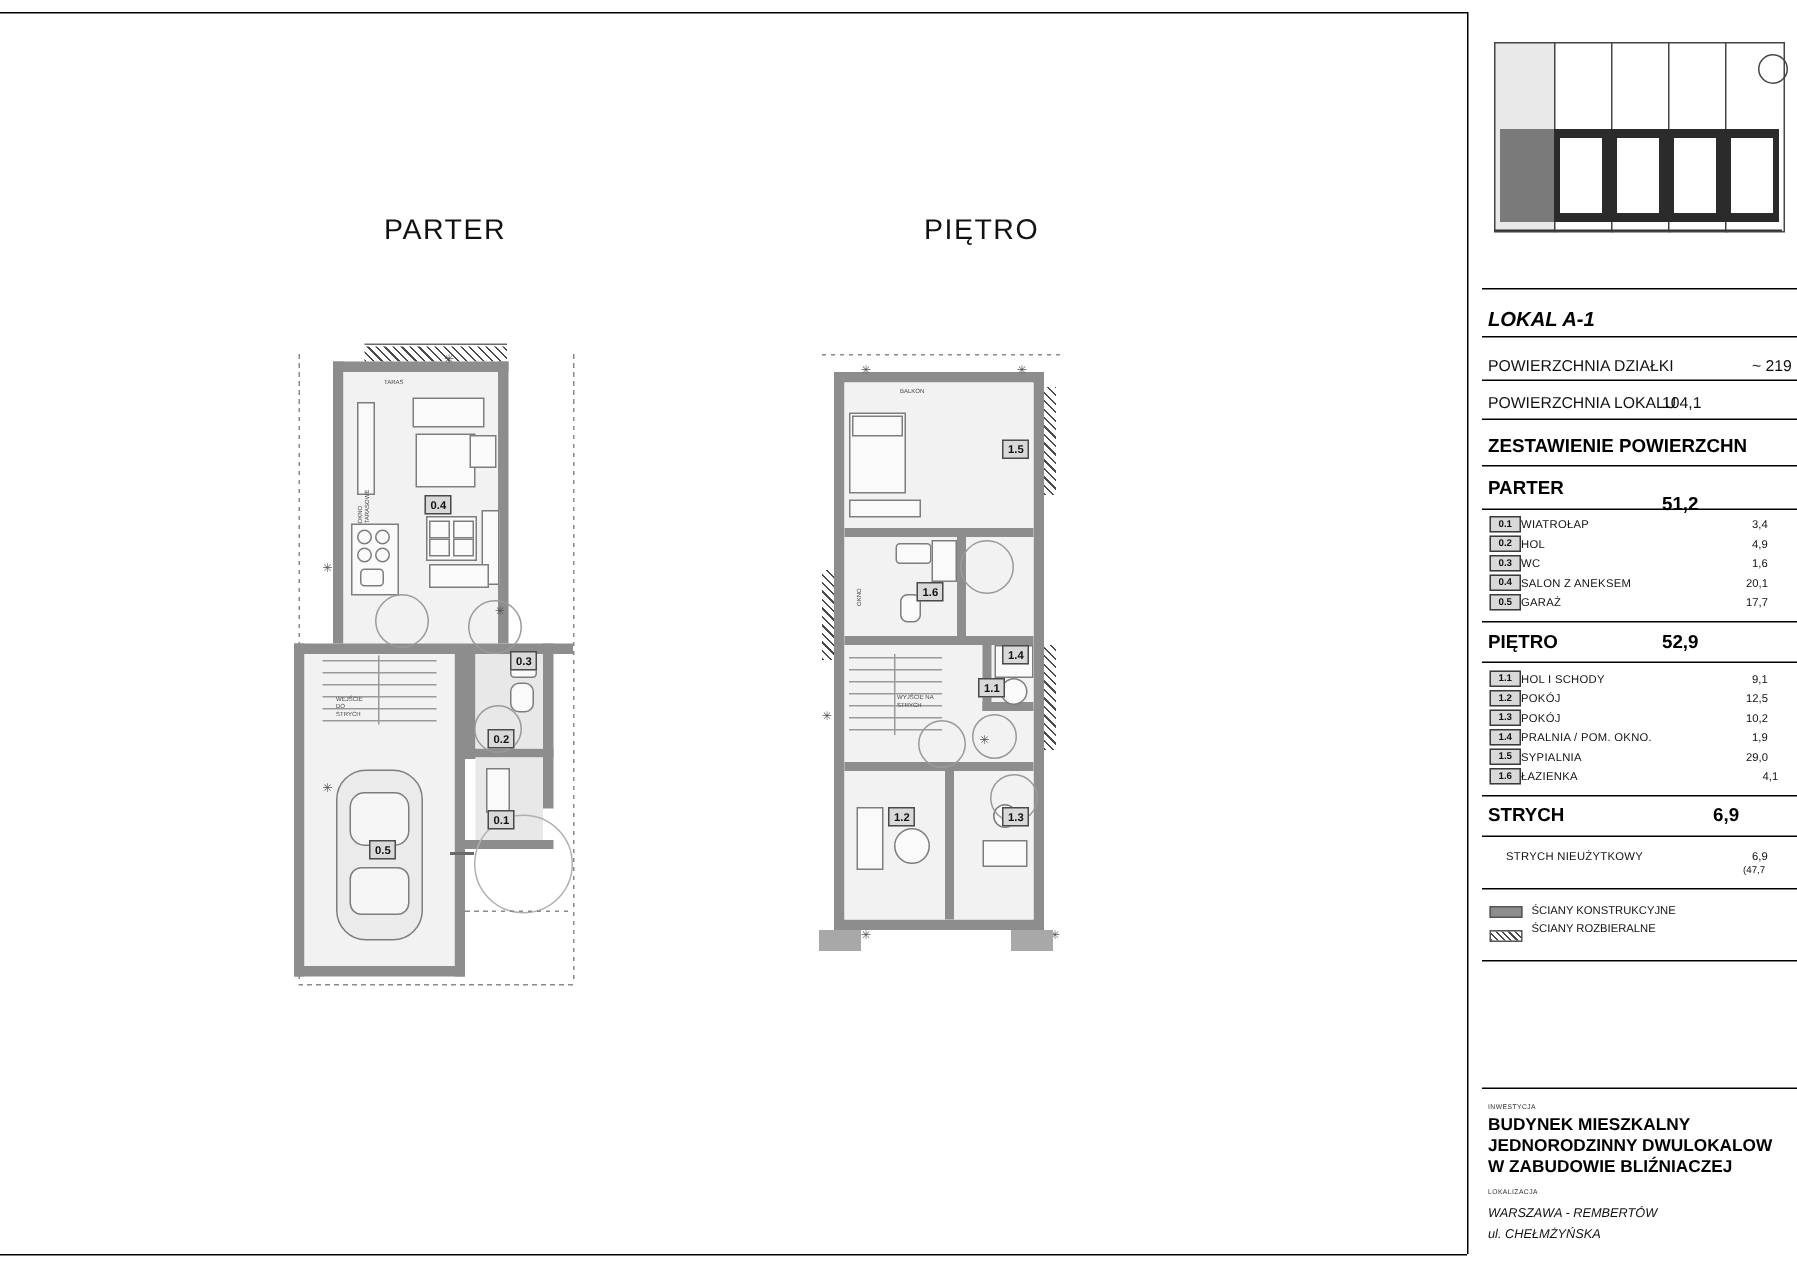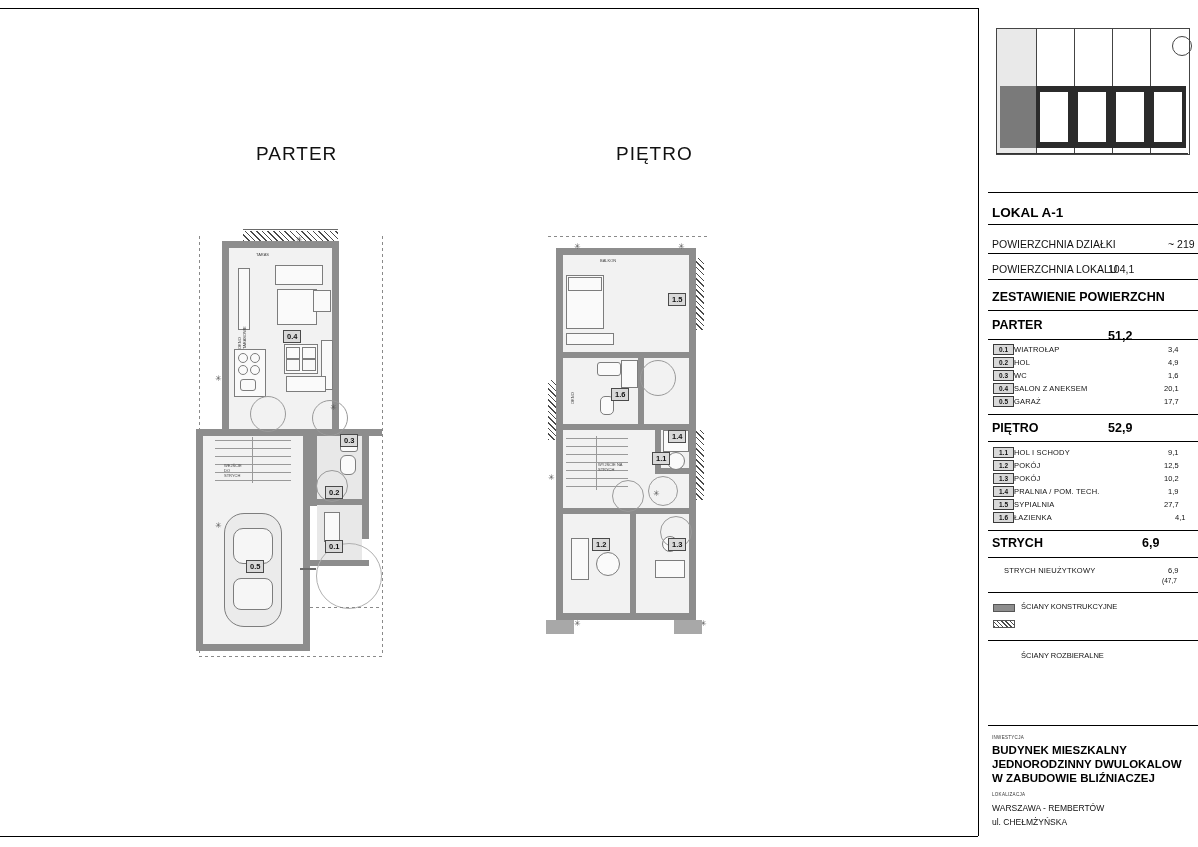--- a/index.html
+++ b/index.html
@@ -48,21 +48,21 @@
   .itm-tag{position:absolute;background:#d9d9d9;border:1px solid #3a3a3a;font-size:6.5px;font-weight:bold;
        padding:0 2px;line-height:9px;color:#111;width:15px;text-align:center;}
   .legend-sw1{position:absolute;width:20px;height:6px;background:#8d8d8d;border:1px solid #555;}
   .legend-sw2{position:absolute;width:20px;height:6px;background:repeating-linear-gradient(45deg,#4a4a4a 0 1px,#fff 1px 3px);border:1px solid #555;}
   .legend-tx{position:absolute;font-size:7.5px;color:#111;}
 
   .mini{position:absolute;}
   .mini-box{position:absolute;border:1px solid #444;}
   .foot-lbl{position:absolute;font-size:4.5px;color:#333;letter-spacing:.3px;}
   .foot-big{position:absolute;font-size:11.5px;font-weight:bold;color:#000;line-height:14px;}
-  .foot-sm{position:absolute;font-size:8.5px;color:#111;line-height:12px;}
+  .foot-sm{position:absolute;font-size:8.5px;color:#111;line-height:12px;font-style:italic;}
 </style>
 </head>
 <body>
 
 <div class="sheet">
 
   <div class="frame-top"></div>
   <div class="frame-right"></div>
   <div class="frame-bottom"></div>
 
@@ -243,21 +243,21 @@
     <div style="position:absolute;left:40px;top:58px;width:150px;height:62px;background:#2b2b2b;"></div>
     <div style="position:absolute;left:44px;top:64px;width:28px;height:50px;background:#fff;"></div>
     <div style="position:absolute;left:82px;top:64px;width:28px;height:50px;background:#fff;"></div>
     <div style="position:absolute;left:120px;top:64px;width:28px;height:50px;background:#fff;"></div>
     <div style="position:absolute;left:158px;top:64px;width:28px;height:50px;background:#fff;"></div>
     <div style="position:absolute;left:0;top:125px;width:192px;height:1px;background:#333;"></div>
     <div style="position:absolute;left:176px;top:8px;width:18px;height:18px;border:1px solid #444;border-radius:50%;"></div>
   </div>
   <div class="panel-line" style="top:192px;"></div>
 
-  <div class="sec-title" style="left:992px;top:205px;font-size:13.5px;">LOKAL A-1</div>
+  <div class="sec-title" style="left:992px;top:205px;font-size:13.5px;font-style:italic;">LOKAL A-1</div>
   <div class="panel-line" style="top:224px;"></div>
 
   <div class="kv-label" style="left:992px;top:238px;">POWIERZCHNIA DZIAŁKI</div>
   <div class="kv-val" style="left:1168px;top:238px;">~ 219</div>
   <div class="panel-line" style="top:253px;"></div>
 
   <div class="kv-label" style="left:992px;top:263px;">POWIERZCHNIA LOKALU</div>
   <div class="kv-val" style="left:1108px;top:263px;">104,1</div>
   <div class="panel-line" style="top:279px;"></div>
 
@@ -299,45 +299,45 @@
 
   <div class="itm-tag" style="left:993px;top:460px;">1.2</div>
   <div class="itm" style="left:1014px;top:461px;">POKÓJ</div>
   <div class="itm-val" style="left:1164px;top:461px;">12,5</div>
 
   <div class="itm-tag" style="left:993px;top:473px;">1.3</div>
   <div class="itm" style="left:1014px;top:474px;">POKÓJ</div>
   <div class="itm-val" style="left:1164px;top:474px;">10,2</div>
 
   <div class="itm-tag" style="left:993px;top:486px;">1.4</div>
-  <div class="itm" style="left:1014px;top:487px;">PRALNIA / POM. TECH.</div>
+  <div class="itm" style="left:1014px;top:487px;">PRALNIA / POM. OKNO.</div>
   <div class="itm-val" style="left:1168px;top:487px;">1,9</div>
 
   <div class="itm-tag" style="left:993px;top:499px;">1.5</div>
   <div class="itm" style="left:1014px;top:500px;">SYPIALNIA</div>
-  <div class="itm-val" style="left:1164px;top:500px;">27,7</div>
+  <div class="itm-val" style="left:1164px;top:500px;">29,0</div>
 
   <div class="itm-tag" style="left:993px;top:512px;">1.6</div>
   <div class="itm" style="left:1014px;top:513px;">ŁAZIENKA</div>
   <div class="itm-val" style="left:1175px;top:513px;">4,1</div>
   <div class="panel-line" style="top:530px;"></div>
 
   <div class="big-row" style="left:992px;top:536px;">STRYCH</div>
   <div class="big-row" style="left:1142px;top:536px;">6,9</div>
   <div class="panel-line" style="top:557px;"></div>
 
   <div class="itm" style="left:1004px;top:566px;">STRYCH NIEUŻYTKOWY</div>
   <div class="itm-val" style="left:1168px;top:566px;">6,9</div>
   <div class="itm-val" style="left:1162px;top:577px;font-size:6.5px;">(47,7</div>
   <div class="panel-line" style="top:592px;"></div>
 
   <div class="legend-sw1" style="left:993px;top:604px;"></div>
   <div class="legend-tx" style="left:1021px;top:602px;">ŚCIANY KONSTRUKCYJNE</div>
   <div class="legend-sw2" style="left:993px;top:620px;"></div>
-  <div class="legend-tx" style="left:1021px;top:651px;">ŚCIANY ROZBIERALNE</div>
+  <div class="legend-tx" style="left:1021px;top:614px;">ŚCIANY ROZBIERALNE</div>
   <div class="panel-line" style="top:640px;"></div>
 
   <div class="panel-line" style="top:725px;"></div>
 
   <div class="foot-lbl" style="left:992px;top:735px;">INWESTYCJA</div>
   <div class="foot-big" style="left:992px;top:743px;">BUDYNEK MIESZKALNY</div>
   <div class="foot-big" style="left:992px;top:757px;">JEDNORODZINNY DWULOKALOW</div>
   <div class="foot-big" style="left:992px;top:771px;">W ZABUDOWIE BLIŹNIACZEJ</div>
 
   <div class="foot-lbl" style="left:992px;top:792px;">LOKALIZACJA</div>

